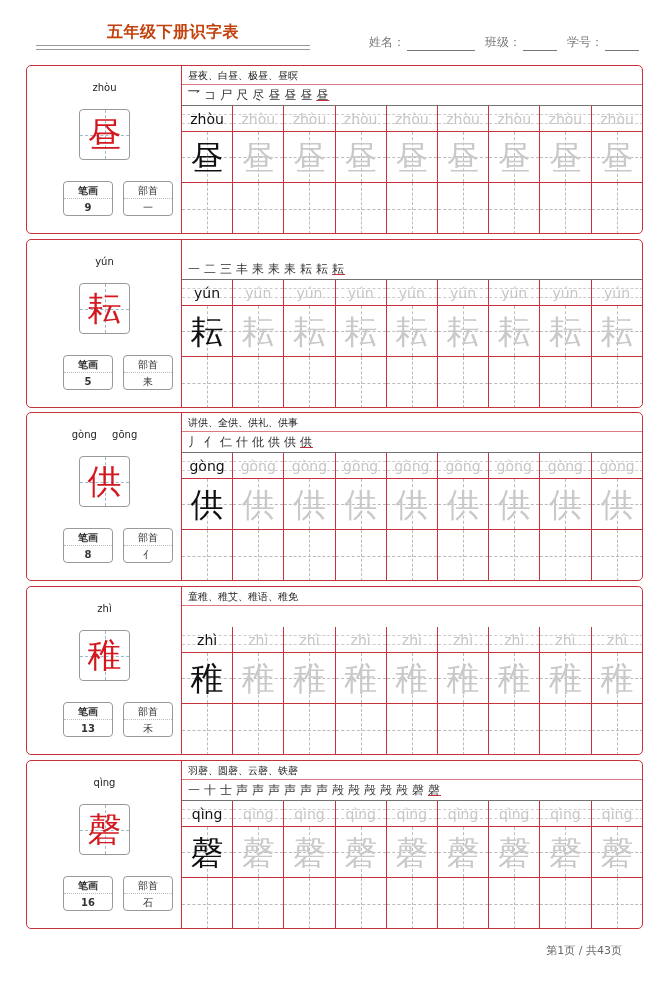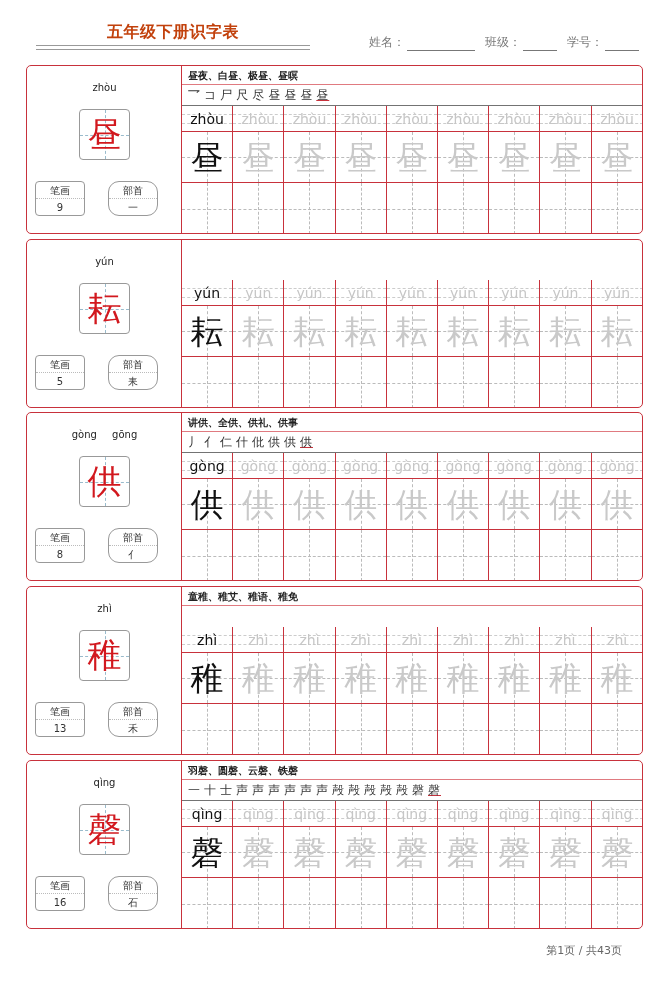--- a/index.html
+++ b/index.html
@@ -21,25 +21,25 @@
   .pinyin-main { position: absolute; left: 0; top: 16px; width: 155px; text-align: center; font-size: 10px; color: #222; word-spacing: 12px; }
   .char-box { position: absolute; left: 52px; top: 43px; width: 51px; height: 51px; border: 1px solid #999; border-radius: 4px; }
   .char-box .h, .char-box .v { position: absolute; border-color: #9bc; border-style: dashed; }
   .char-box .h { left: 0; right: 0; top: 50%; border-width: 1px 0 0 0; }
   .char-box .v { top: 0; bottom: 0; left: 50%; border-width: 0 0 0 1px; }
   .char-box .ch { position: absolute; left: 0; top: 0; width: 100%; height: 100%; line-height: 49px; text-align: center;
                   font-size: 34px; color: #d2181e; font-family: "DejaVu Serif", "Liberation Serif", serif; }
   .info-box { position: absolute; top: 115px; width: 50px; height: 35px; border: 1px solid #999; border-radius: 4px; font-size: 10px; text-align: center; }
   .info-box .lab { height: 17px; line-height: 17px; border-bottom: 1px dotted #bbb; color: #333; }
   .info-box .val { height: 17px; line-height: 17px; color: #333; }
-  .info-strokes { left: 8px; }
-  .info-radical { left: 81px; border-radius: 11px; }
+  .info-strokes { left: 36px; font-weight: bold; }
+  .info-radical { left: 96px; }
 
   .card-right { position: absolute; left: 155px; top: 0; width: 461px; height: 100%; }
-  .words { position: absolute; left: 0; top: 0; width: 100%; height: 19px; border-bottom: 1px solid #e07a80; font-size: 10px; line-height: 19px; padding-left: 6px; color: #222; font-weight: bold; }
+  .words { position: absolute; left: 0; top: 0; width: 100%; height: 19px; border-bottom: 1px solid #e07a80; font-size: 10px; line-height: 19px; padding-left: 6px; color: #222; }
   .strokes { position: absolute; left: 0; top: 19px; width: 100%; height: 21px; border-bottom: 1px solid #737373; font-size: 12px; line-height: 21px; padding-left: 6px; color: #333; letter-spacing: 1px; }
   .strokes .s { display: inline-block; margin-right: 3px; }
   .strokes .s.last { text-decoration: underline; text-decoration-color: #c8323c; }
   .grid { position: absolute; left: 0; top: 40px; width: 100%; height: 128px; }
   .row { position: absolute; left: 0; width: 100%; display: flex; }
   .row-pinyin { top: 0; height: 26px; border-bottom: 1px solid #c8323c; }
   .row-char { top: 26px; height: 51px; border-bottom: 1px solid #c8323c; }
   .row-empty { top: 77px; height: 51px; }
   .cell { position: relative; width: 51.2px; height: 100%; border-right: 1px solid #c8323c; }
   .cell:last-child { border-right: none; }
@@ -183,20 +183,21 @@
       <div class="info-box info-strokes">
         <div class="lab">笔画</div>
         <div class="val">5</div>
       </div>
       <div class="info-box info-radical">
         <div class="lab">部首</div>
         <div class="val">耒</div>
       </div>
     </div>
     <div class="card-right">
+      <div class="strokes"><span class="s">一</span><span class="s">二</span><span class="s">三</span><span class="s">丰</span><span class="s">耒</span><span class="s">耒</span><span class="s">耒</span><span class="s">耘</span><span class="s">耘</span><span class="s last">耘</span></div>
       <div class="grid">
         <div class="row row-pinyin">
             <div class="cell">
               <span class="py first">yún</span>
             </div>
             <div class="cell">
               <span class="py">yún</span>
             </div>
             <div class="cell">
               <span class="py">yún</span>

